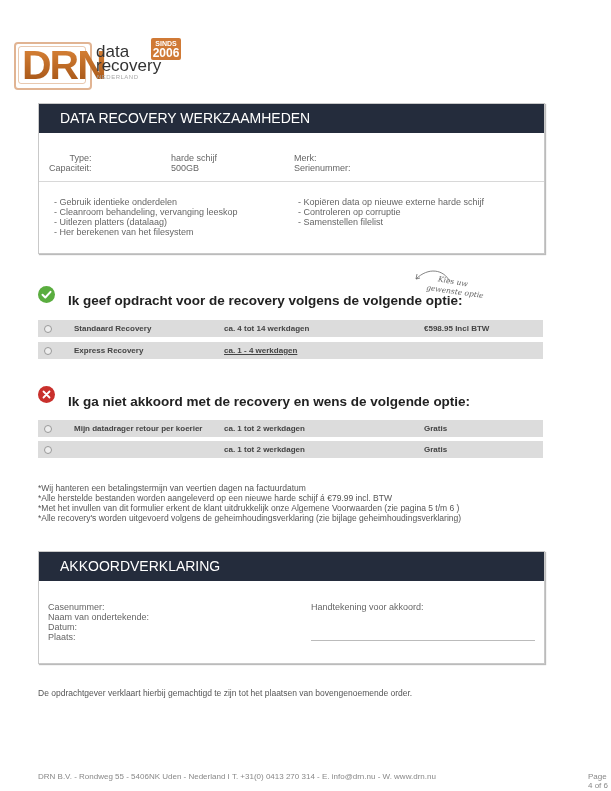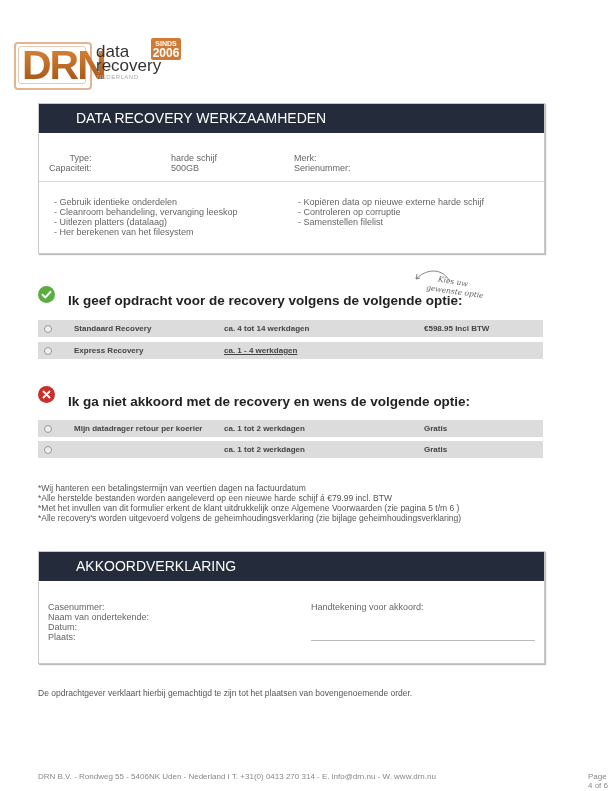--- a/index.html
+++ b/index.html
@@ -14,21 +14,21 @@
   .logo-drn { position:absolute; left:8px; top:3px; font-size:41px; font-weight:bold; color:#b9601d; letter-spacing:-2px;
               background:linear-gradient(#e08a3c,#9e4e12); -webkit-background-clip:text; background-clip:text; -webkit-text-fill-color:transparent; line-height:48px; }
   .logo-data { position:absolute; left:82px; top:6px; font-size:17px; color:#333; line-height:16px; }
   .logo-recovery { position:absolute; left:82px; top:20px; font-size:17px; color:#333; line-height:16px; }
   .logo-ned { position:absolute; left:83px; top:36px; font-size:6px; color:#aaa; letter-spacing:0.5px; }
   .logo-badge { position:absolute; left:137px; top:0px; width:30px; height:20px; background:#d07a36; color:#fff;
                 font-size:7px; font-weight:bold; text-align:center; line-height:8px; padding-top:2px; border-radius:2px; }
 
   
   .card { left:38px; width:505px; border:1px solid #c9c9c9; box-shadow:1px 1px 1px #bbb; background:#fff; }
-  .card-header { height:29px; background:#242c3c; color:#fff; font-size:14px; line-height:29px; padding-left:37px; }
+  .card-header { height:29px; background:#242c3c; color:#fff; font-size:14px; line-height:29px; padding-left:21px; }
   .info-row { font-size:9px; color:#666; line-height:10px; }
   .divider { height:1px; background:#d8d8d8; }
 
   .section-title { font-size:13.5px; font-weight:bold; color:#222; }
   .status-icon { width:17px; height:17px; border-radius:50%; }
   .opt-row { left:38px; width:505px; height:17px; background:#dcdcdc; font-size:8px; font-weight:bold; color:#444; line-height:17px; }
   .opt-row .radio { position:absolute; left:6px; top:5px; width:6px; height:6px; border:1px solid #999; border-radius:50%; background:#eee; }
   .opt-row span { position:absolute; }
 
   .notes { left:38px; top:483px; font-size:8.5px; color:#555; line-height:10px; }

